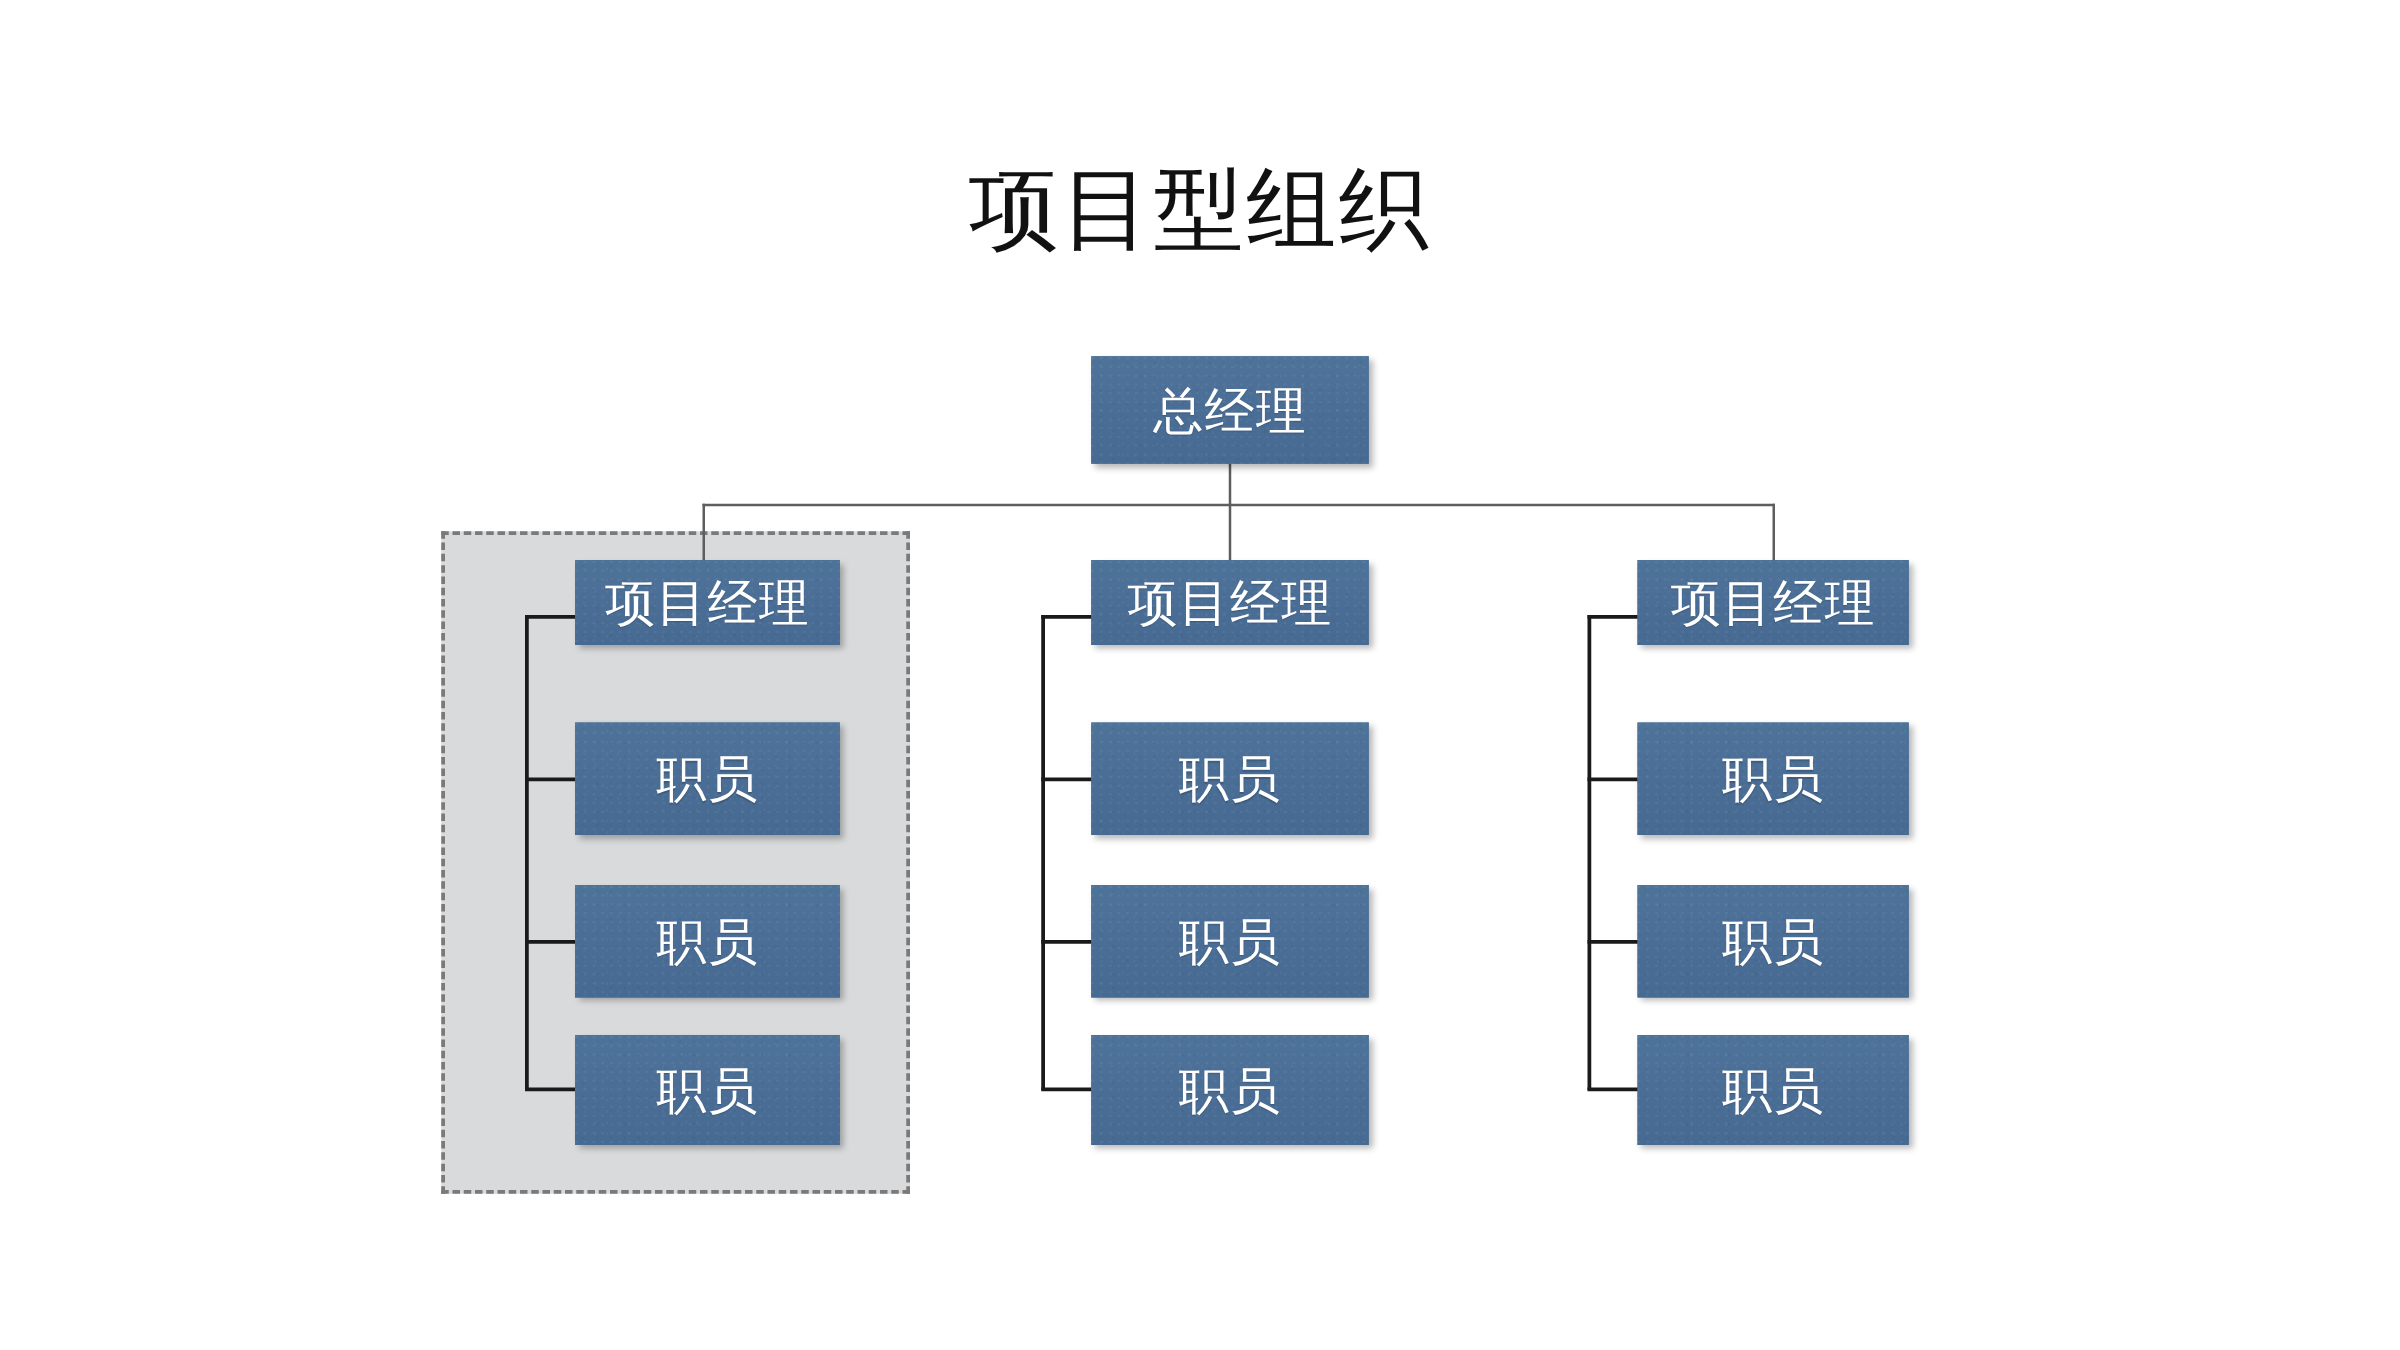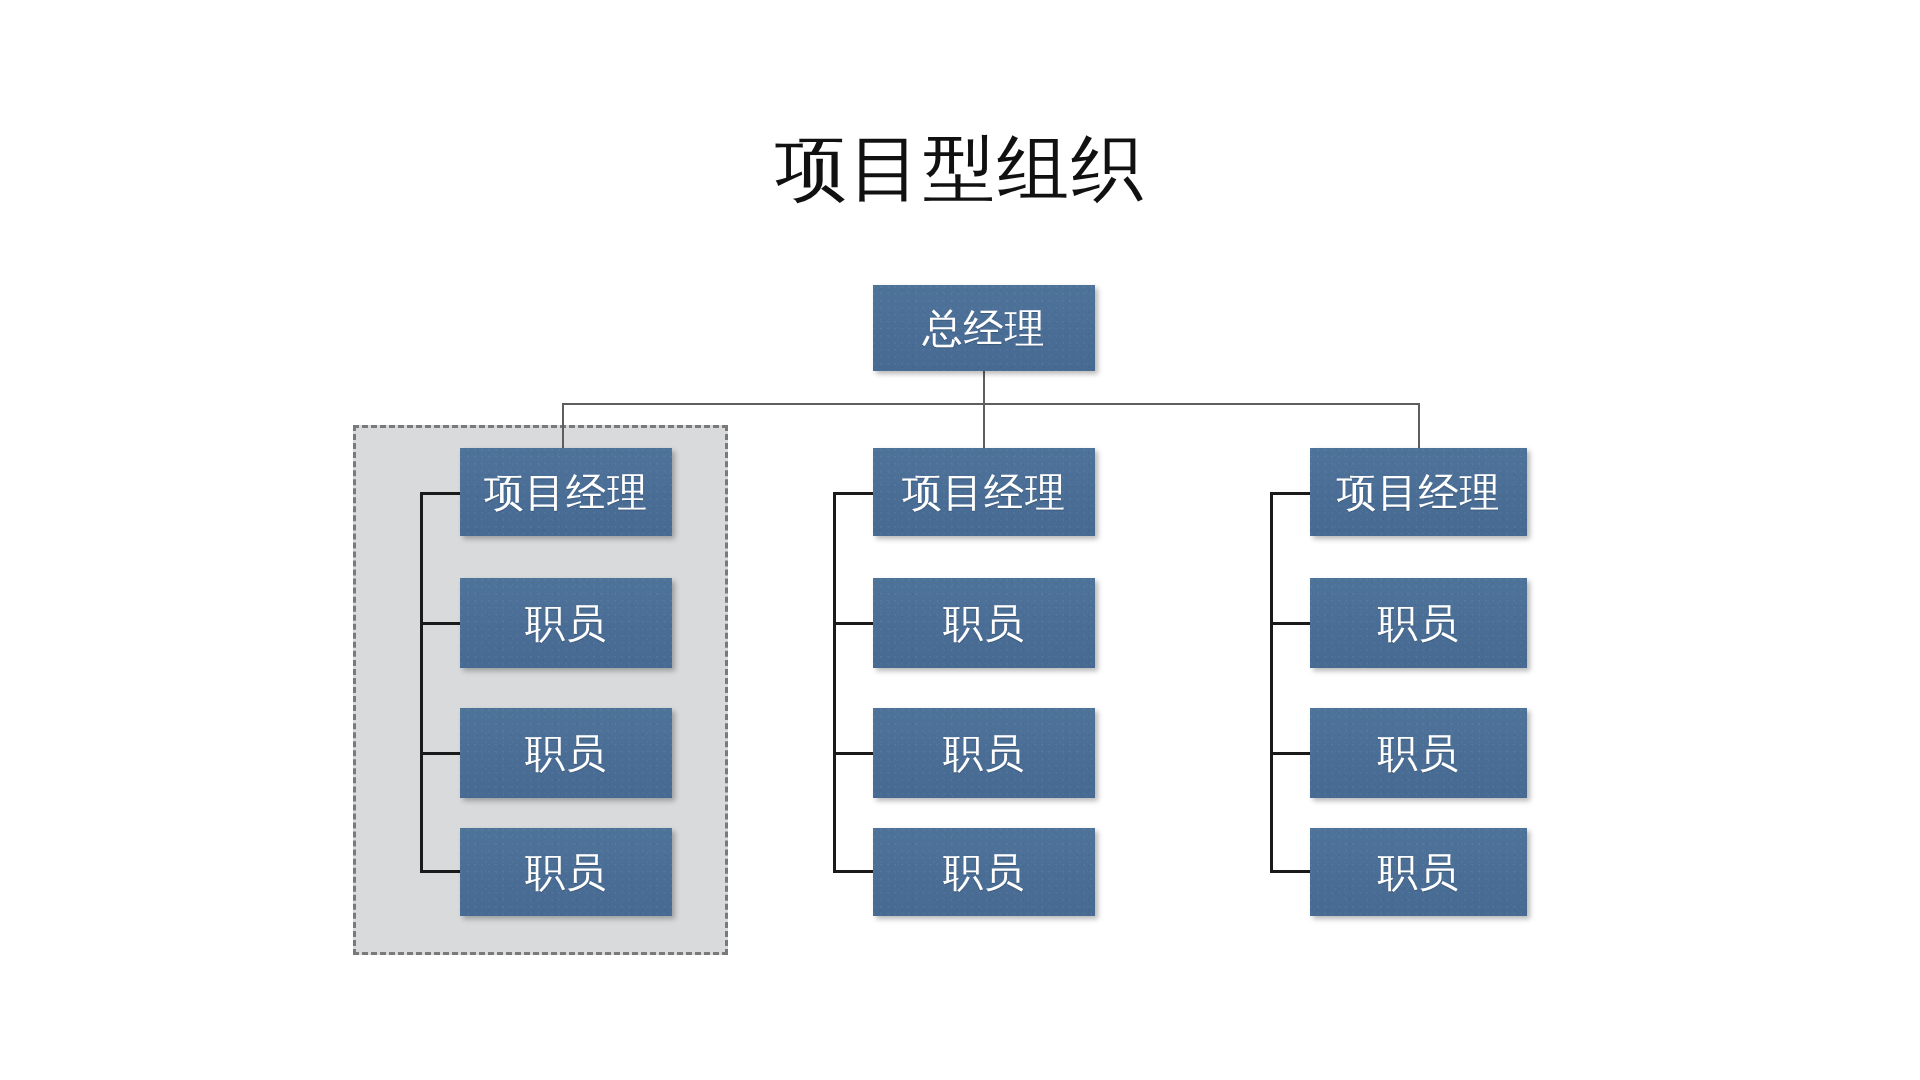--- a/index.html
+++ b/index.html
@@ -91,21 +91,21 @@
 
   
   .node-top   { left: 873px;  top: 285px; width: 222px; height: 86px; }
 
   
   .col-a { left: 460px;  width: 212px; }
   .col-b { left: 873px;  width: 222px; }
   .col-c { left: 1310px; width: 217px; }
 
   
-  .row-mgr { top: 448px; height: 88px; }
+  .row-mgr { top: 448px; height: 68px; }
   .row-s1  { top: 578px; height: 90px; }
   .row-s2  { top: 708px; height: 90px; }
   .row-s3  { top: 828px; height: 88px; }
 </style>
 </head>
 <body>
 
 <div id="slide">
 
   <div class="slide-title">项目型组织</div>

